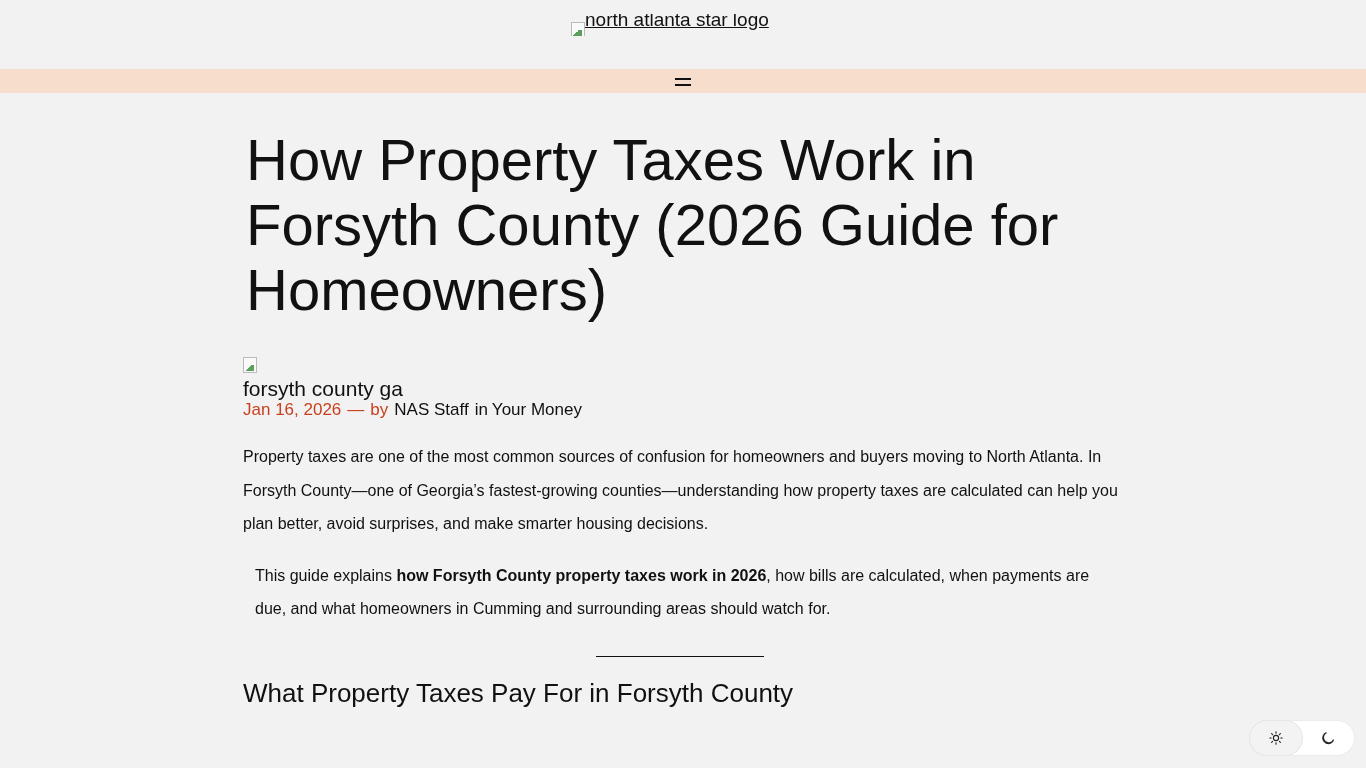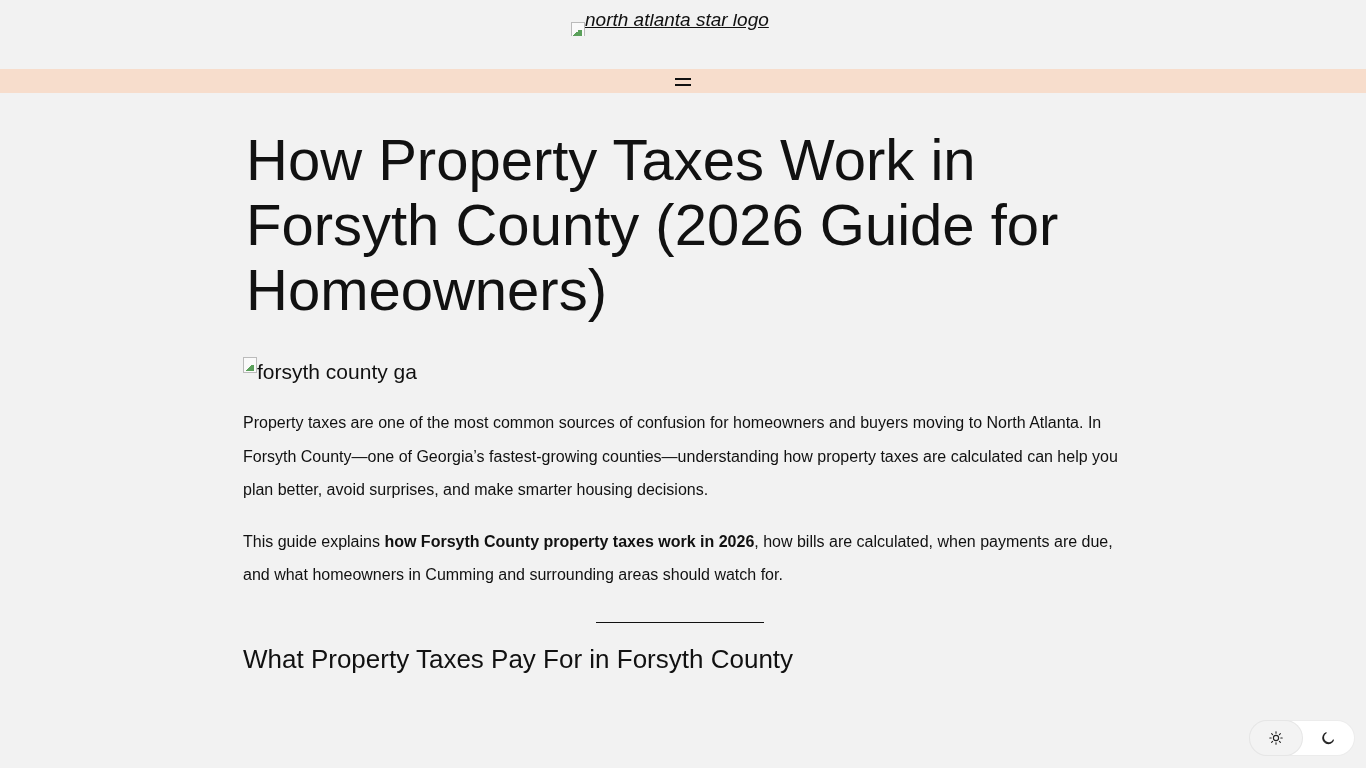--- a/index.html
+++ b/index.html
@@ -2,21 +2,21 @@
 <html><head>
 <meta charset="utf-8">
 <style>
   html, body { margin:0; padding:0; }
   body {
     width:1366px; height:768px; overflow:hidden;
     background:#f2f2f2; color:#111;
     font-family:"Liberation Sans", sans-serif;
     position:relative;
   }
-  .site-header { height:51px; position:relative;font-style:italic; }
+  .site-header { height:51px; position:relative; }
   .logo-link {
     position:absolute; left:571px; top:14px;
     display:flex; align-items:flex-start;
     color:#111; text-decoration:underline; font-size:19px; line-height:20px;
     height:22px; overflow:hidden;
   }
   .broken-img {
     display:inline-block; width:14px; height:16px; margin-top:8px;
     position:relative; flex:0 0 auto;
   }
@@ -36,30 +36,30 @@
   .menu-btn { width:18px; height:12px; position:relative; cursor:pointer; }
   .menu-btn span { position:absolute; left:1px; width:16px; height:1.5px; background:#111; }
   .menu-btn span:nth-child(1){ top:3px; }
   .menu-btn span:nth-child(2){ top:9px; }
 
   .article { position:absolute; left:243px; top:124px; width:880px; }
   .title {
     font-size:58px; line-height:65px; font-weight:400; margin:3px; letter-spacing:0;
     color:#111;
   }
-  .featured { margin-top:34px; display:flex; align-items:flex-start; font-size:21px; height:30px; }
+  .featured { margin-top:34px; display:flex; align-items:flex-start; font-size:21px; height:30px;flex-direction:column; }
   .featured .broken-img { margin-top:1px; }
   .featured-alt { margin-top:4px; }
   .meta { margin-top:14px; font-size:17px; display:flex; align-items:center; gap:6px; }
   .meta .date { color:#c9401e; }
   .meta .sep { color:#c9401e; }
   .meta .by { color:#c9401e; }
   .meta a { color:#111; text-decoration:none; }
   p.body { font-size:16px; line-height:33.5px; margin:20px 0 0 0; color:#111; }
-  p.body + p.body { margin-top:18px; }
+  p.body + p.body { margin-top:18px;margin-left:12px; }
   .rule { width:168px; height:1px; background:#111; margin:30px auto 0; position:relative; left:-3px; }
   h2.section { font-size:26px; font-weight:400; margin:20px 0 0 0; line-height:32px; }
 
   .theme-toggle {
     position:absolute; left:1250px; top:721px; width:104px; height:34px;
     border-radius:17px; background:#fff; box-shadow:0 0 0 1px #ececec;
     display:flex; align-items:center;
   }
   .toggle-opt { width:52px; height:34px; display:flex; align-items:center; justify-content:center; cursor:pointer; border-radius:17px; }
   .toggle-opt.active { background:#f3f3f3; box-shadow:0 0 0 1px #e6e6e6; }
@@ -82,20 +82,28 @@
 </nav>
 
 <article class="article">
   <h1 class="title">How Property Taxes Work in Forsyth County (2026 Guide for Homeowners)</h1>
 
   <div class="featured">
     <span class="broken-img"></span>
     <span class="featured-alt">forsyth county ga</span>
   </div>
 
+  <div class="meta">
+    <span class="date">Jan 16, 2026</span>
+    <span class="sep">—</span>
+    <span class="by">by</span>
+    <a>NAS Staff</a>
+    <span>in</span>
+    <a style="margin-left:-2px">Your Money</a>
+  </div>
 
   <p class="body">Property taxes are one of the most common sources of confusion for homeowners and buyers moving to North Atlanta. In Forsyth County—one of Georgia’s fastest-growing counties—understanding how property taxes are calculated can help you plan better, avoid surprises, and make smarter housing decisions.</p>
   <p class="body"><span>This guide explains </span><strong>how Forsyth County property taxes work in 2026</strong><span>, how bills are calculated, when payments are due, and what homeowners in Cumming and surrounding areas should watch for.</span></p>
 
   <div class="rule"></div>
 
   <h2 class="section">What Property Taxes Pay For in Forsyth County</h2>
 </article>
 
 <div class="theme-toggle">

